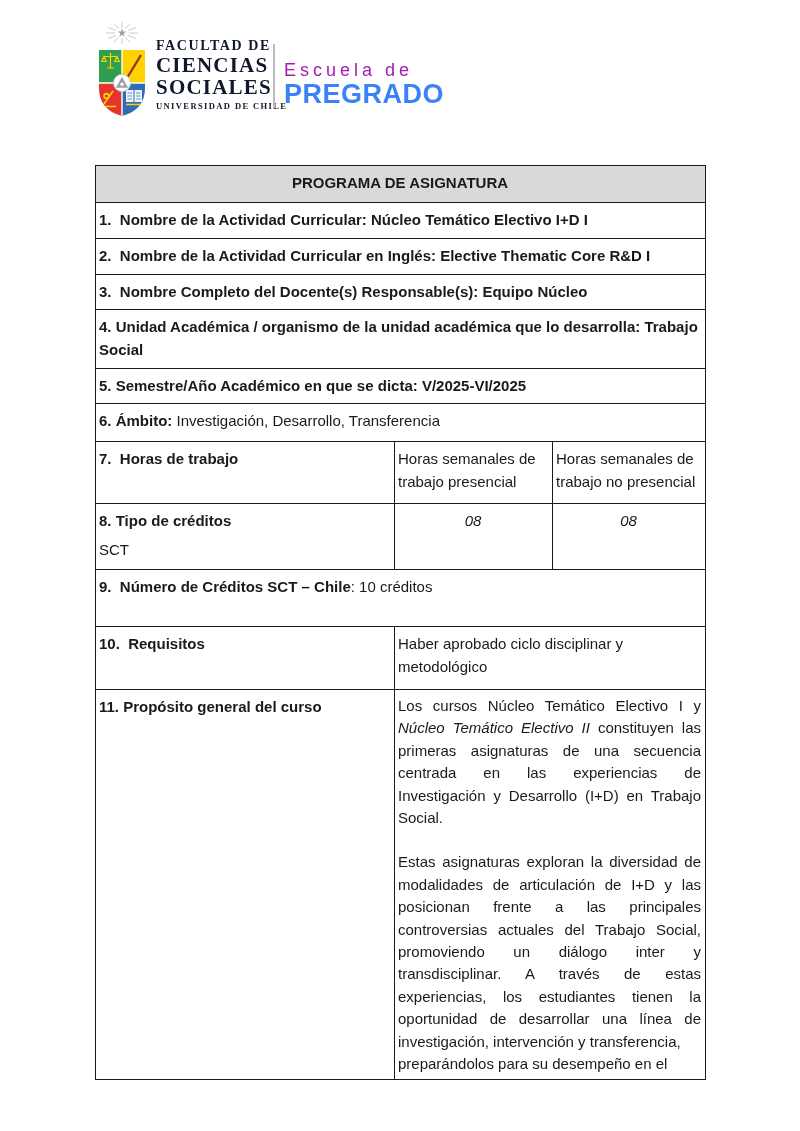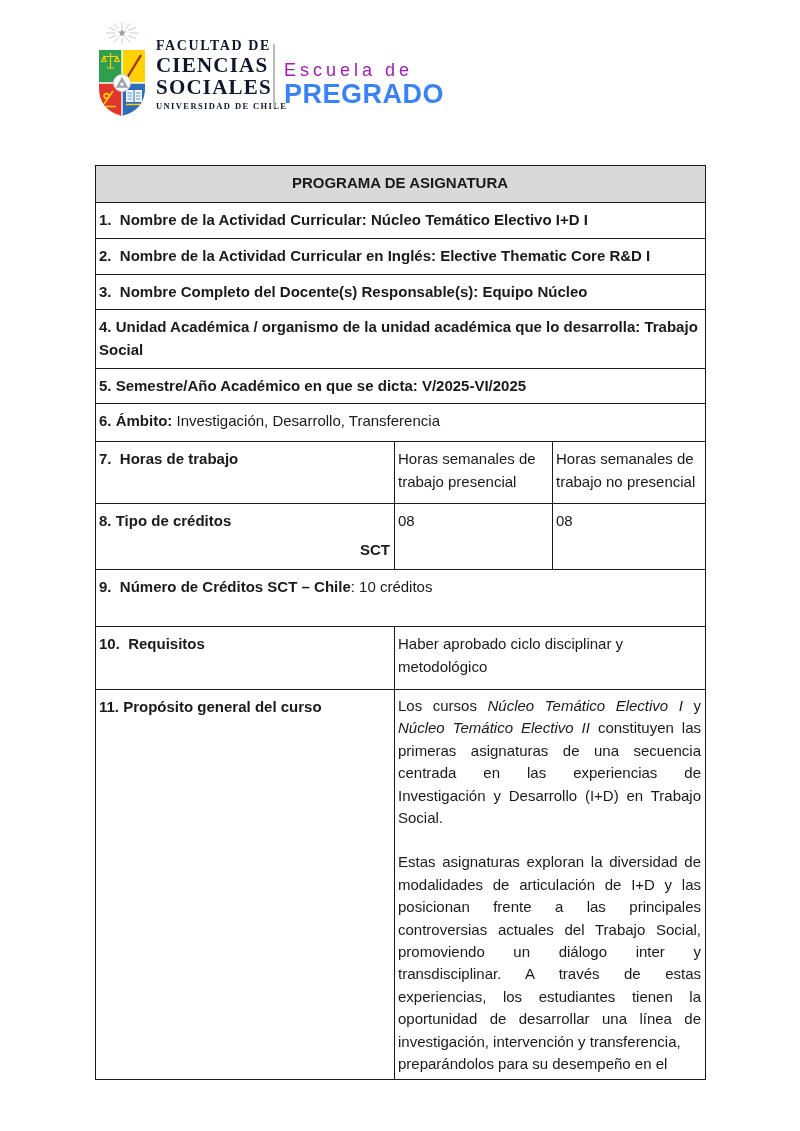--- a/index.html
+++ b/index.html
@@ -36,27 +36,27 @@
     border:1.5px solid #1a1a1a;
     vertical-align:top;
     padding:5px 4px 3px 3px;
     font-size:15px;line-height:23px;
   }
   td.thead{
     background:#d9d9d9;text-align:center;font-weight:700;
     padding-top:5px;
   }
   .b{font-weight:700;}
-  .ctr{}
+  .ctr{text-align:center;font-style:italic;}
   .rhT{height:37px}.rh1{height:36px}.rh2{height:36px}.rh3{height:35px}
   .rh4{height:59px}.rh5{height:35px}.rh6{height:38px}.rh7{height:62px}
   .rh8{height:66px}.rh9{height:57px}.rh10{height:63px}.rh11{height:321px}
   .lh-xl{line-height:32px;}
   .lh-lg{line-height:28px;}
-  .sct-line{display:block;text-align:right;font-weight:700;margin-top:6px;}
+  .sct-line{display:block;text-align:left;font-weight:400;margin-top:6px;}
   td.par{padding:4px 5px 2px 5px;}
   .just p{margin:0 0 22px 0;text-align:justify;line-height:22.4px;}
   .just p:last-child{margin-bottom:0;}
 </style>
 </head>
 <body>
 
 <div class="page">
 
   <svg class="crest" viewBox="0 0 52 100">
@@ -176,20 +176,20 @@
       <tr class="rh9">
         <td colspan="3"><span class="b">9.&nbsp; Número de Créditos SCT – Chile</span><span>: 10 créditos</span></td>
       </tr>
       <tr class="rh10">
         <td class="b">10.&nbsp; Requisitos</td>
         <td colspan="2" class="lh-lg">Haber aprobado ciclo disciplinar y metodológico</td>
       </tr>
       <tr class="rh11">
         <td class="b">11. Propósito general del curso</td>
         <td colspan="2" class="par just">
-          <p><span>Los cursos </span><span style="font-style: italic;">Núcleo Temático Electivo I</span><span> y </span><span style="font-style: italic;">Núcleo Temático Electivo II</span><span> constituyen las primeras asignaturas de una secuencia centrada en las experiencias de Investigación y Desarrollo (I+D) en Trabajo Social.</span></p>
+          <p><span>Los cursos </span><span style="">Núcleo Temático Electivo I</span><span> y </span><span style="font-style: italic;">Núcleo Temático Electivo II</span><span> constituyen las primeras asignaturas de una secuencia centrada en las experiencias de Investigación y Desarrollo (I+D) en Trabajo Social.</span></p>
           <p><span>Estas asignaturas exploran la diversidad de modalidades de articulación de I+D y las posicionan frente a las principales controversias actuales del Trabajo Social, promoviendo un diálogo inter y transdisciplinar. A través de estas experiencias, los estudiantes tienen la oportunidad de desarrollar una línea de investigación, intervención y transferencia,</span><br><span>preparándolos para su desempeño en el</span></p>
         </td>
       </tr>
     </tbody>
   </table>
 
 </div>
 
 </body></html>

